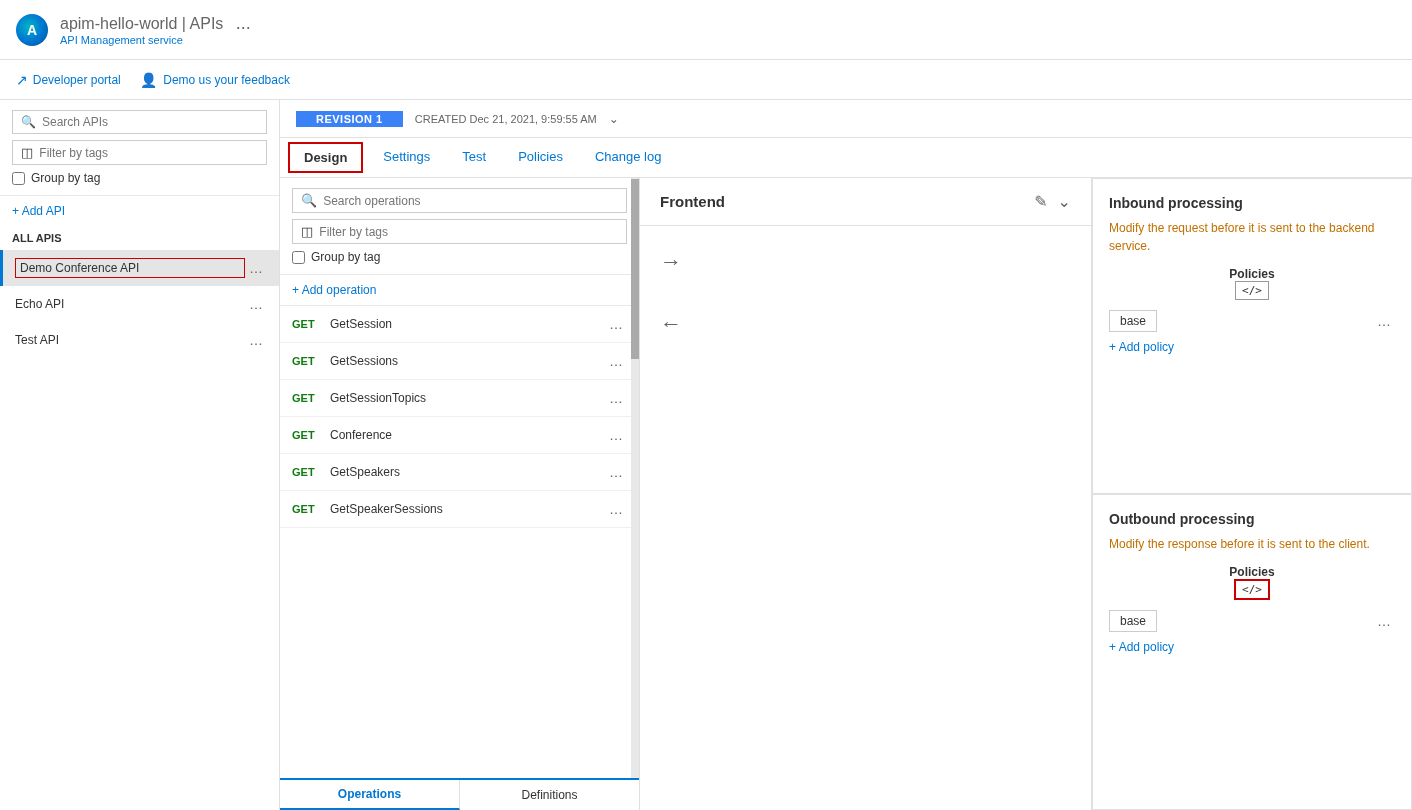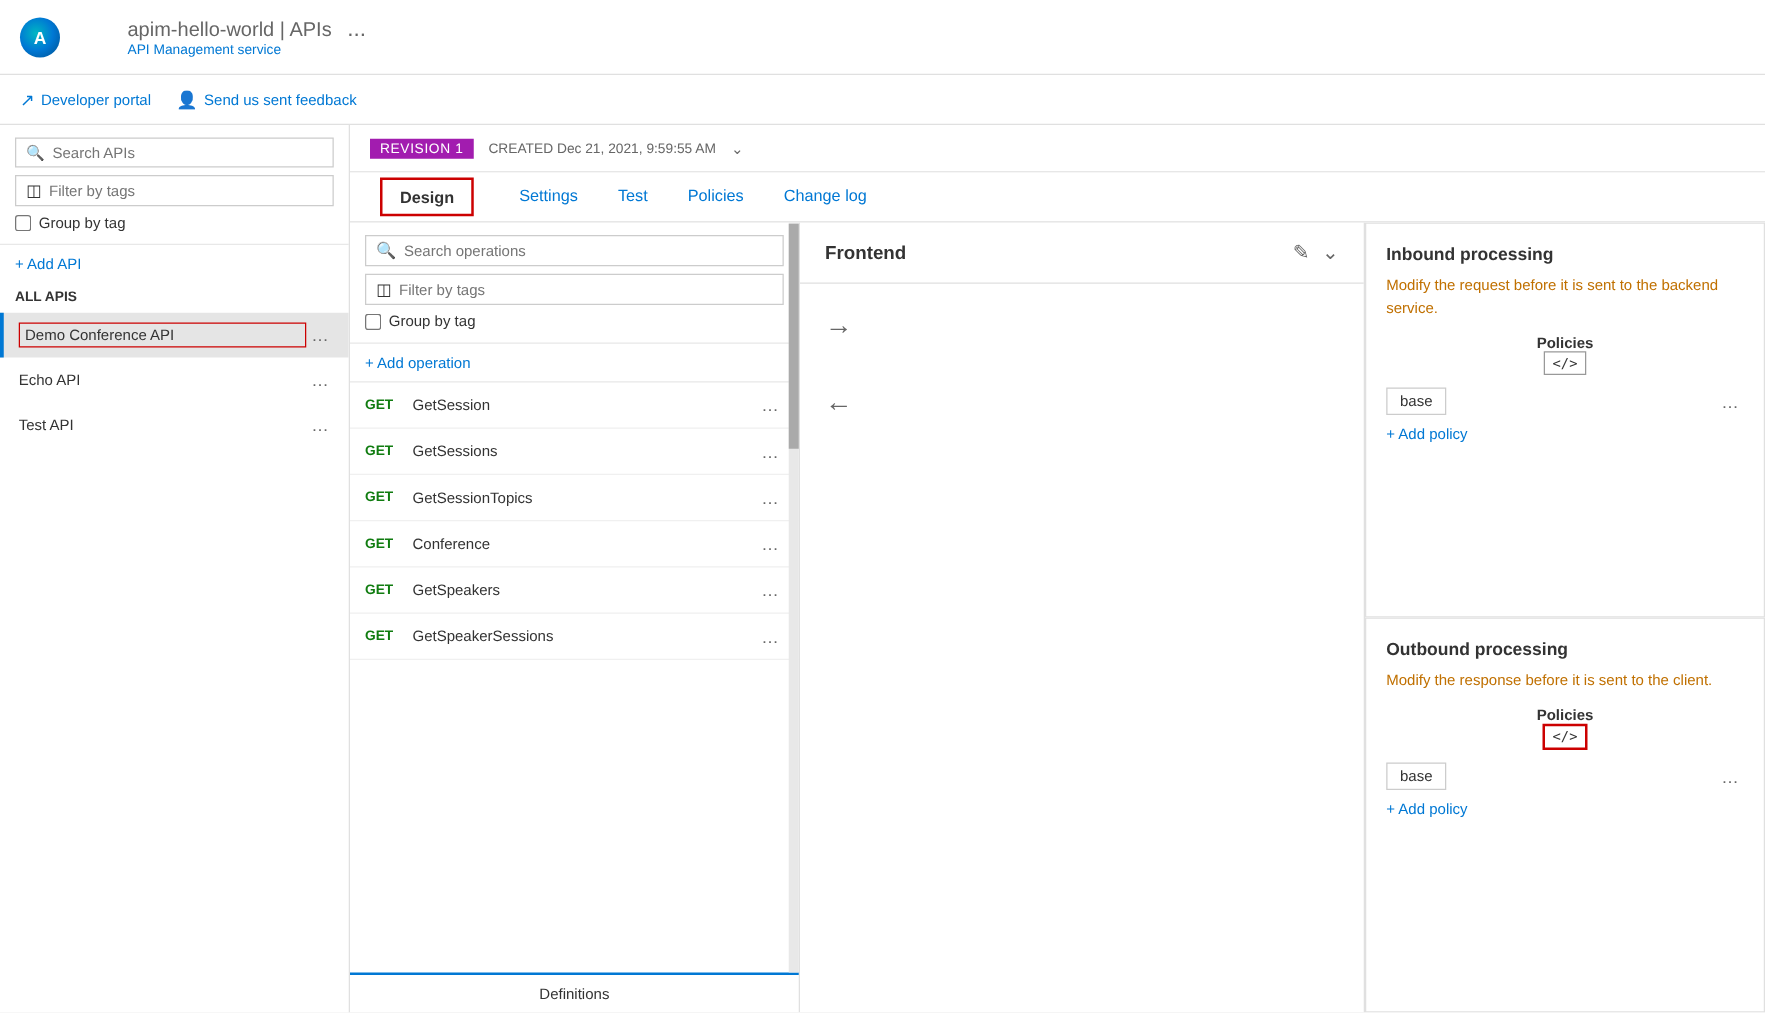--- a/index.html
+++ b/index.html
@@ -16,21 +16,21 @@
       height: 60px;
     }
     .app-logo {
       width: 32px; height: 32px;
       background: radial-gradient(circle at 40% 40%, #00b7c3, #0078d4, #004e8c);
       border-radius: 50%;
       display: flex; align-items: center; justify-content: center;
       color: white; font-weight: bold; font-size: 14px;
       flex-shrink: 0;
     }
-    .app-title-block { display: flex; flex-direction: column; margin-left: 42px; }
+    .app-title-block { display: flex; flex-direction: column; }
     .app-title {
       font-size: 16px; font-weight: 600; color: #333;
     }
     .app-title span { color: #666; font-weight: 400; }
     .app-subtitle { font-size: 11px; color: #0078d4; }
     .title-ellipsis { color: #666; margin-left: 8px; font-size: 18px; cursor: pointer; }
 
     
     .utility-bar {
       background: #fff;
@@ -130,25 +130,25 @@
     .revision-bar {
       background: #fff;
       border-bottom: 1px solid #e0e0e0;
       padding: 0 16px;
       display: flex;
       align-items: center;
       gap: 12px;
       height: 38px;
     }
     .revision-badge {
-      background: #a21caf;
+      background: #3b82f6;
       color: #fff;
       font-size: 11px;
-      font-weight: 400;
-      padding: 2px 8px;
+      font-weight: 700;
+      padding: 2px 20px;
       letter-spacing: 0.5px;
     }
     .revision-meta { font-size: 11px; color: #666; }
     .revision-chevron { color: #666; cursor: pointer; font-size: 12px; }
 
     
     .tabs-bar {
       background: #fff;
       border-bottom: 1px solid #e0e0e0;
       display: flex;
@@ -162,21 +162,21 @@
       cursor: pointer;
       color: #0078d4;
       border-bottom: 2px solid transparent;
       white-space: nowrap;
     }
     .tab.active {
       color: #333;
       border-bottom: 2px solid transparent;
       font-weight: 600;
       border: 2px solid #c00;
-      margin: 2px 20px;
+      margin: 2px 4px;
       padding: 6px 14px;
     }
 
     
     .content-area {
       display: flex;
       flex: 1;
       overflow: hidden;
     }
 
@@ -350,21 +350,21 @@
   </div>
 </div>
 
 <div class="utility-bar">
   <a class="util-link">
     <span class="util-icon">↗</span>
     <span>Developer portal</span>
   </a>
   <a class="util-link">
     <span class="util-icon">👤</span>
-    <span>Send us sent feedback</span>
+    <span>Demo us your feedback</span>
   </a>
 </div>
 
 <div class="main-layout">
 
   <div class="left-sidebar">
     <div class="sidebar-search-area">
       <div class="search-input-wrap">
         <span class="search-icon">🔍</span>
         <input type="text" placeholder="Search APIs" style="">
@@ -469,20 +469,21 @@
             <span class="ellipsis-btn">…</span>
           </div>
           <div class="op-item">
             <span class="op-method">GET</span>
             <span class="op-name">GetSpeakerSessions</span>
             <span class="ellipsis-btn">…</span>
           </div>
         </div>
 
         <div class="ops-bottom-tabs">
+          <div class="ops-bottom-tab active">Operations</div>
           <div class="ops-bottom-tab">Definitions</div>
         </div>
 
         <div style="position:absolute; right:0; top:0; bottom:32px; width:8px; background:#e8e8e8;">
           <div style="background:#aaa; width:100%; height:30%; margin-top:10%;"></div>
         </div>
       </div>
 
       <div class="frontend-panel">
         <div class="frontend-header">

